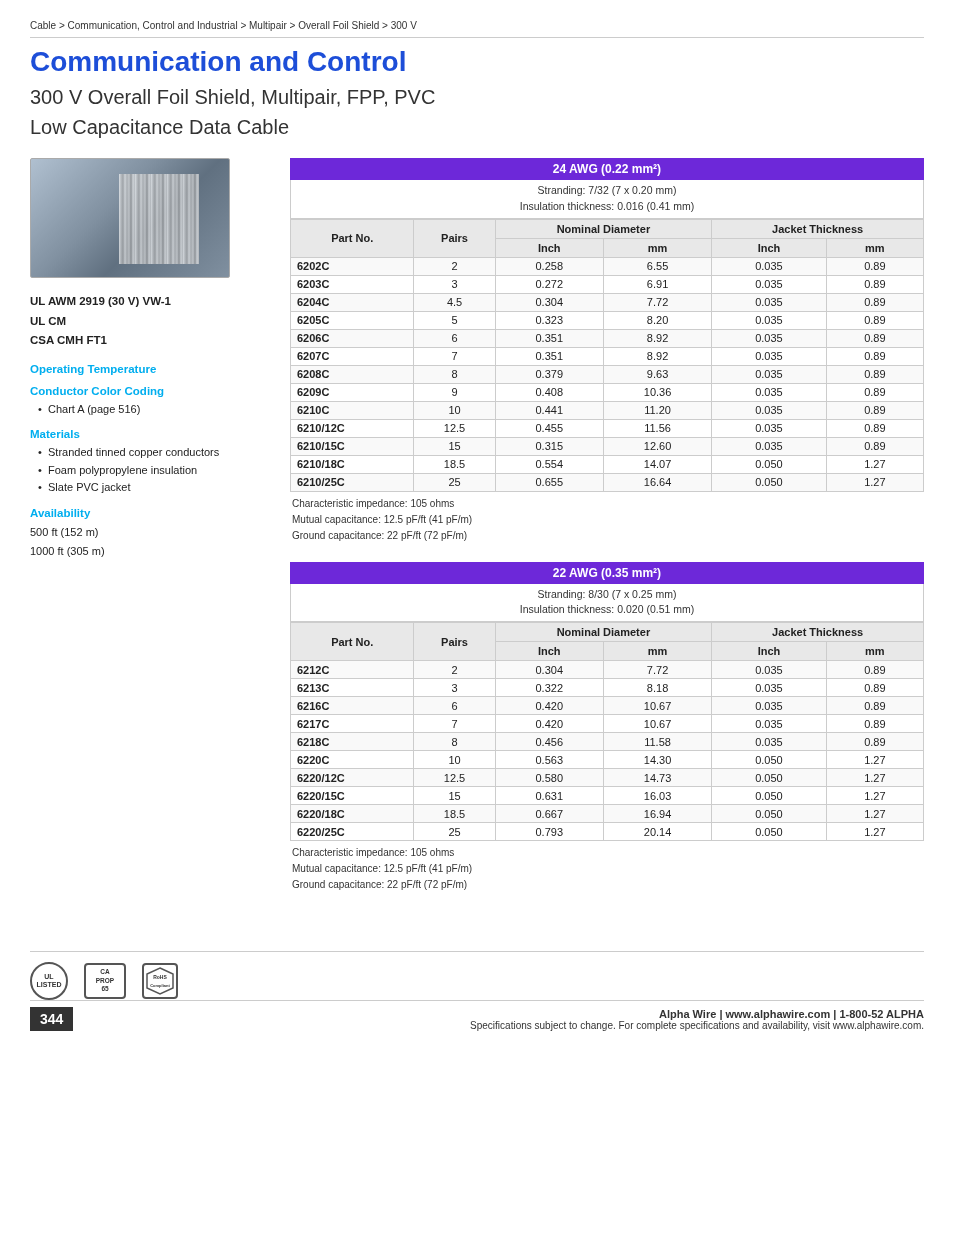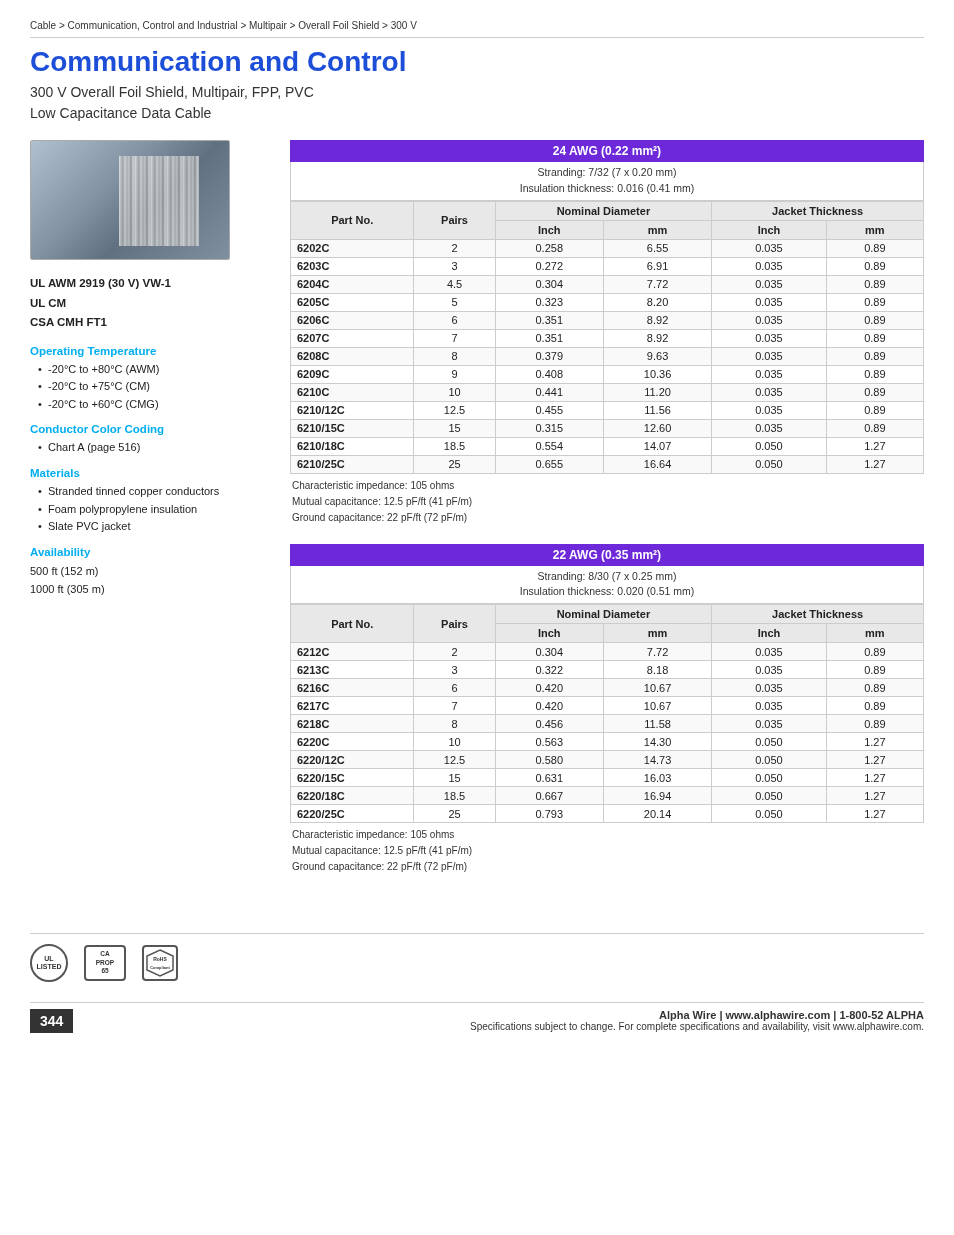--- a/index.html
+++ b/index.html
@@ -23,21 +23,21 @@
     }
 
     
     .page-title {
       font-size: 28px;
       font-weight: bold;
       color: #1d4ed8;
       margin-bottom: 4px;
     }
     .page-subtitle {
-      font-size: 14px;
+      font-size: 20px;
       color: #333;
       line-height: 1.5;
       margin-bottom: 16px;
     }
 
     
     .main-layout {
       display: flex;
       gap: 20px;
       margin-top: 8px;
@@ -247,22 +247,21 @@
       display: flex;
       align-items: center;
       justify-content: center;
       font-size: 7px;
       font-weight: bold;
     }
 
     .page-footer {
       display: flex;
       justify-content: space-between;
-      align-items: flex-start;
-      margin-top: 20px;
+      align-items: center;
       padding-top: 6px;
       border-top: 1px solid #ccc;
     }
 
     .page-number-box {
       background: #333;
       color: #fff;
       font-weight: bold;
       font-size: 14px;
       padding: 4px 10px;
@@ -297,25 +296,20 @@
 
     <div class="cable-image"></div>
 
     <div class="spec-block">
       <div class="spec-bold">UL AWM 2919 (30 V) VW-1</div>
       <div class="spec-bold">UL CM</div>
       <div class="spec-bold">CSA CMH FT1</div>
     </div>
 
     <div class="section-heading">Operating Temperature</div>
-    <ul class="bullet-list">
-      <li>-20°C to +80°C (AWM)</li>
-      <li>-20°C to +75°C (CM)</li>
-      <li>-20°C to +60°C (CMG)</li>
-    </ul>
 
     <div class="section-heading">Conductor Color Coding</div>
     <ul class="bullet-list">
       <li>Chart A (page 516)</li>
     </ul>
 
     <div class="section-heading">Materials</div>
     <ul class="bullet-list">
       <li>Stranded tinned copper conductors</li>
       <li>Foam polypropylene insulation</li>

